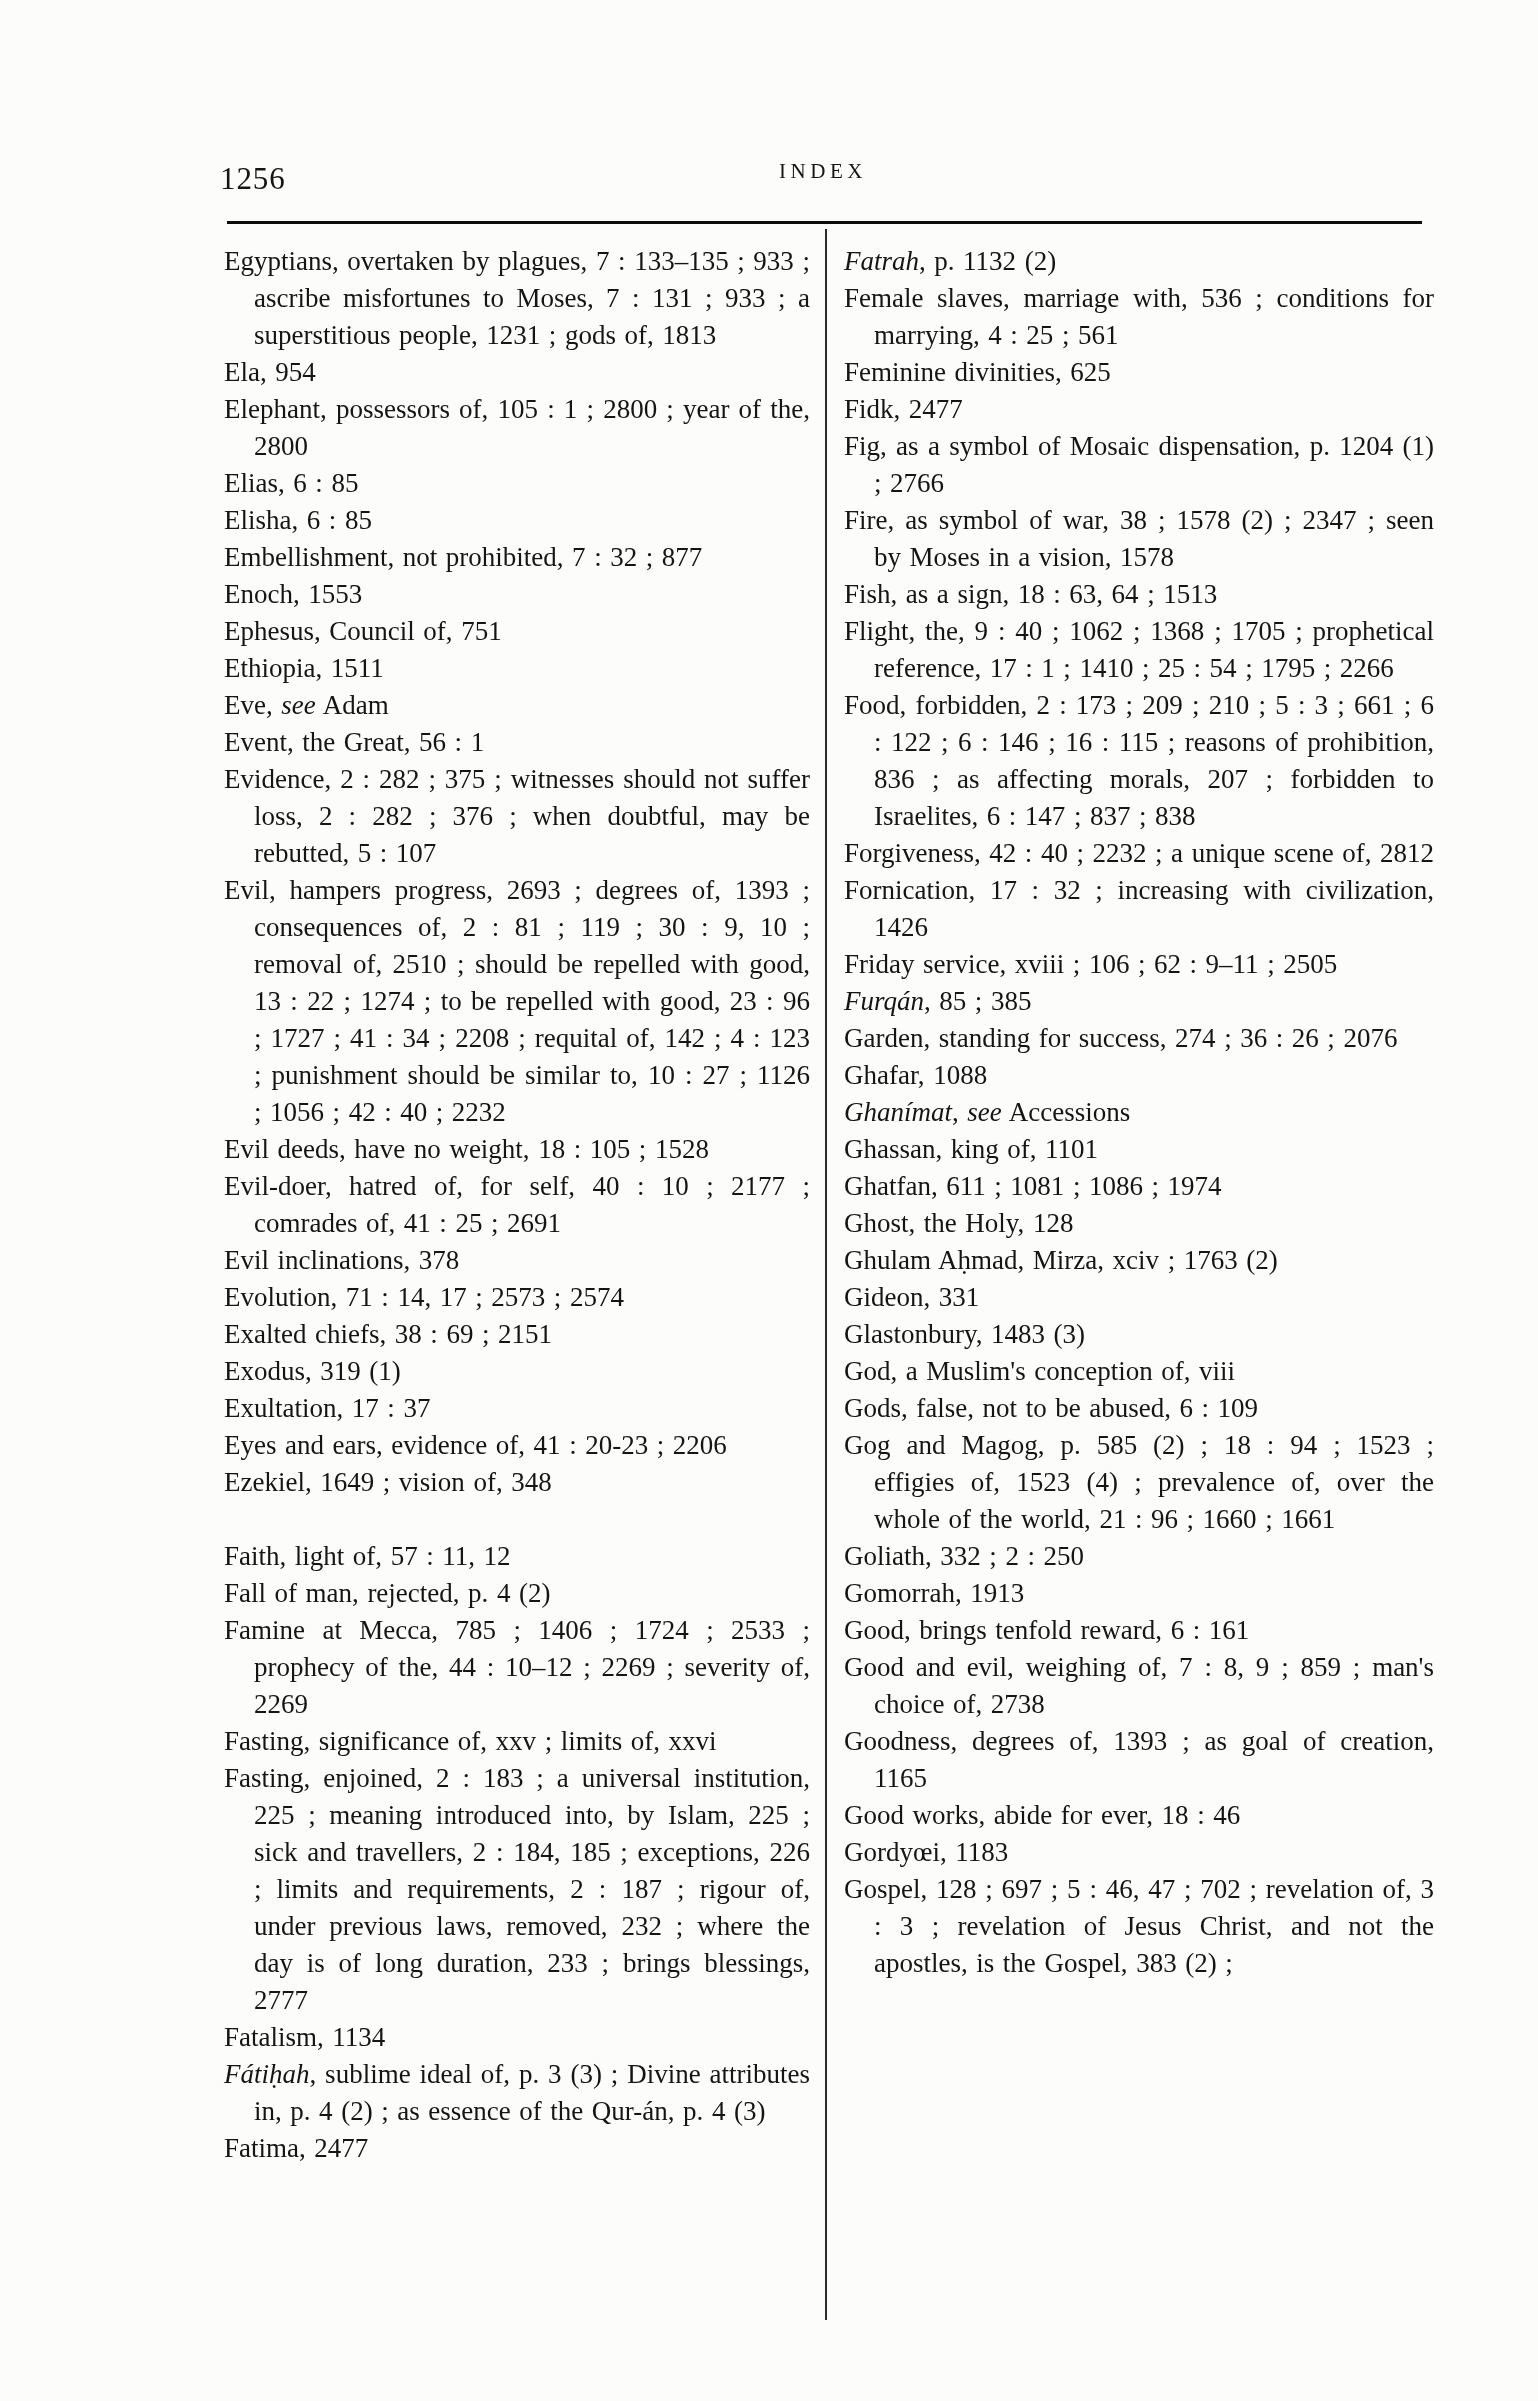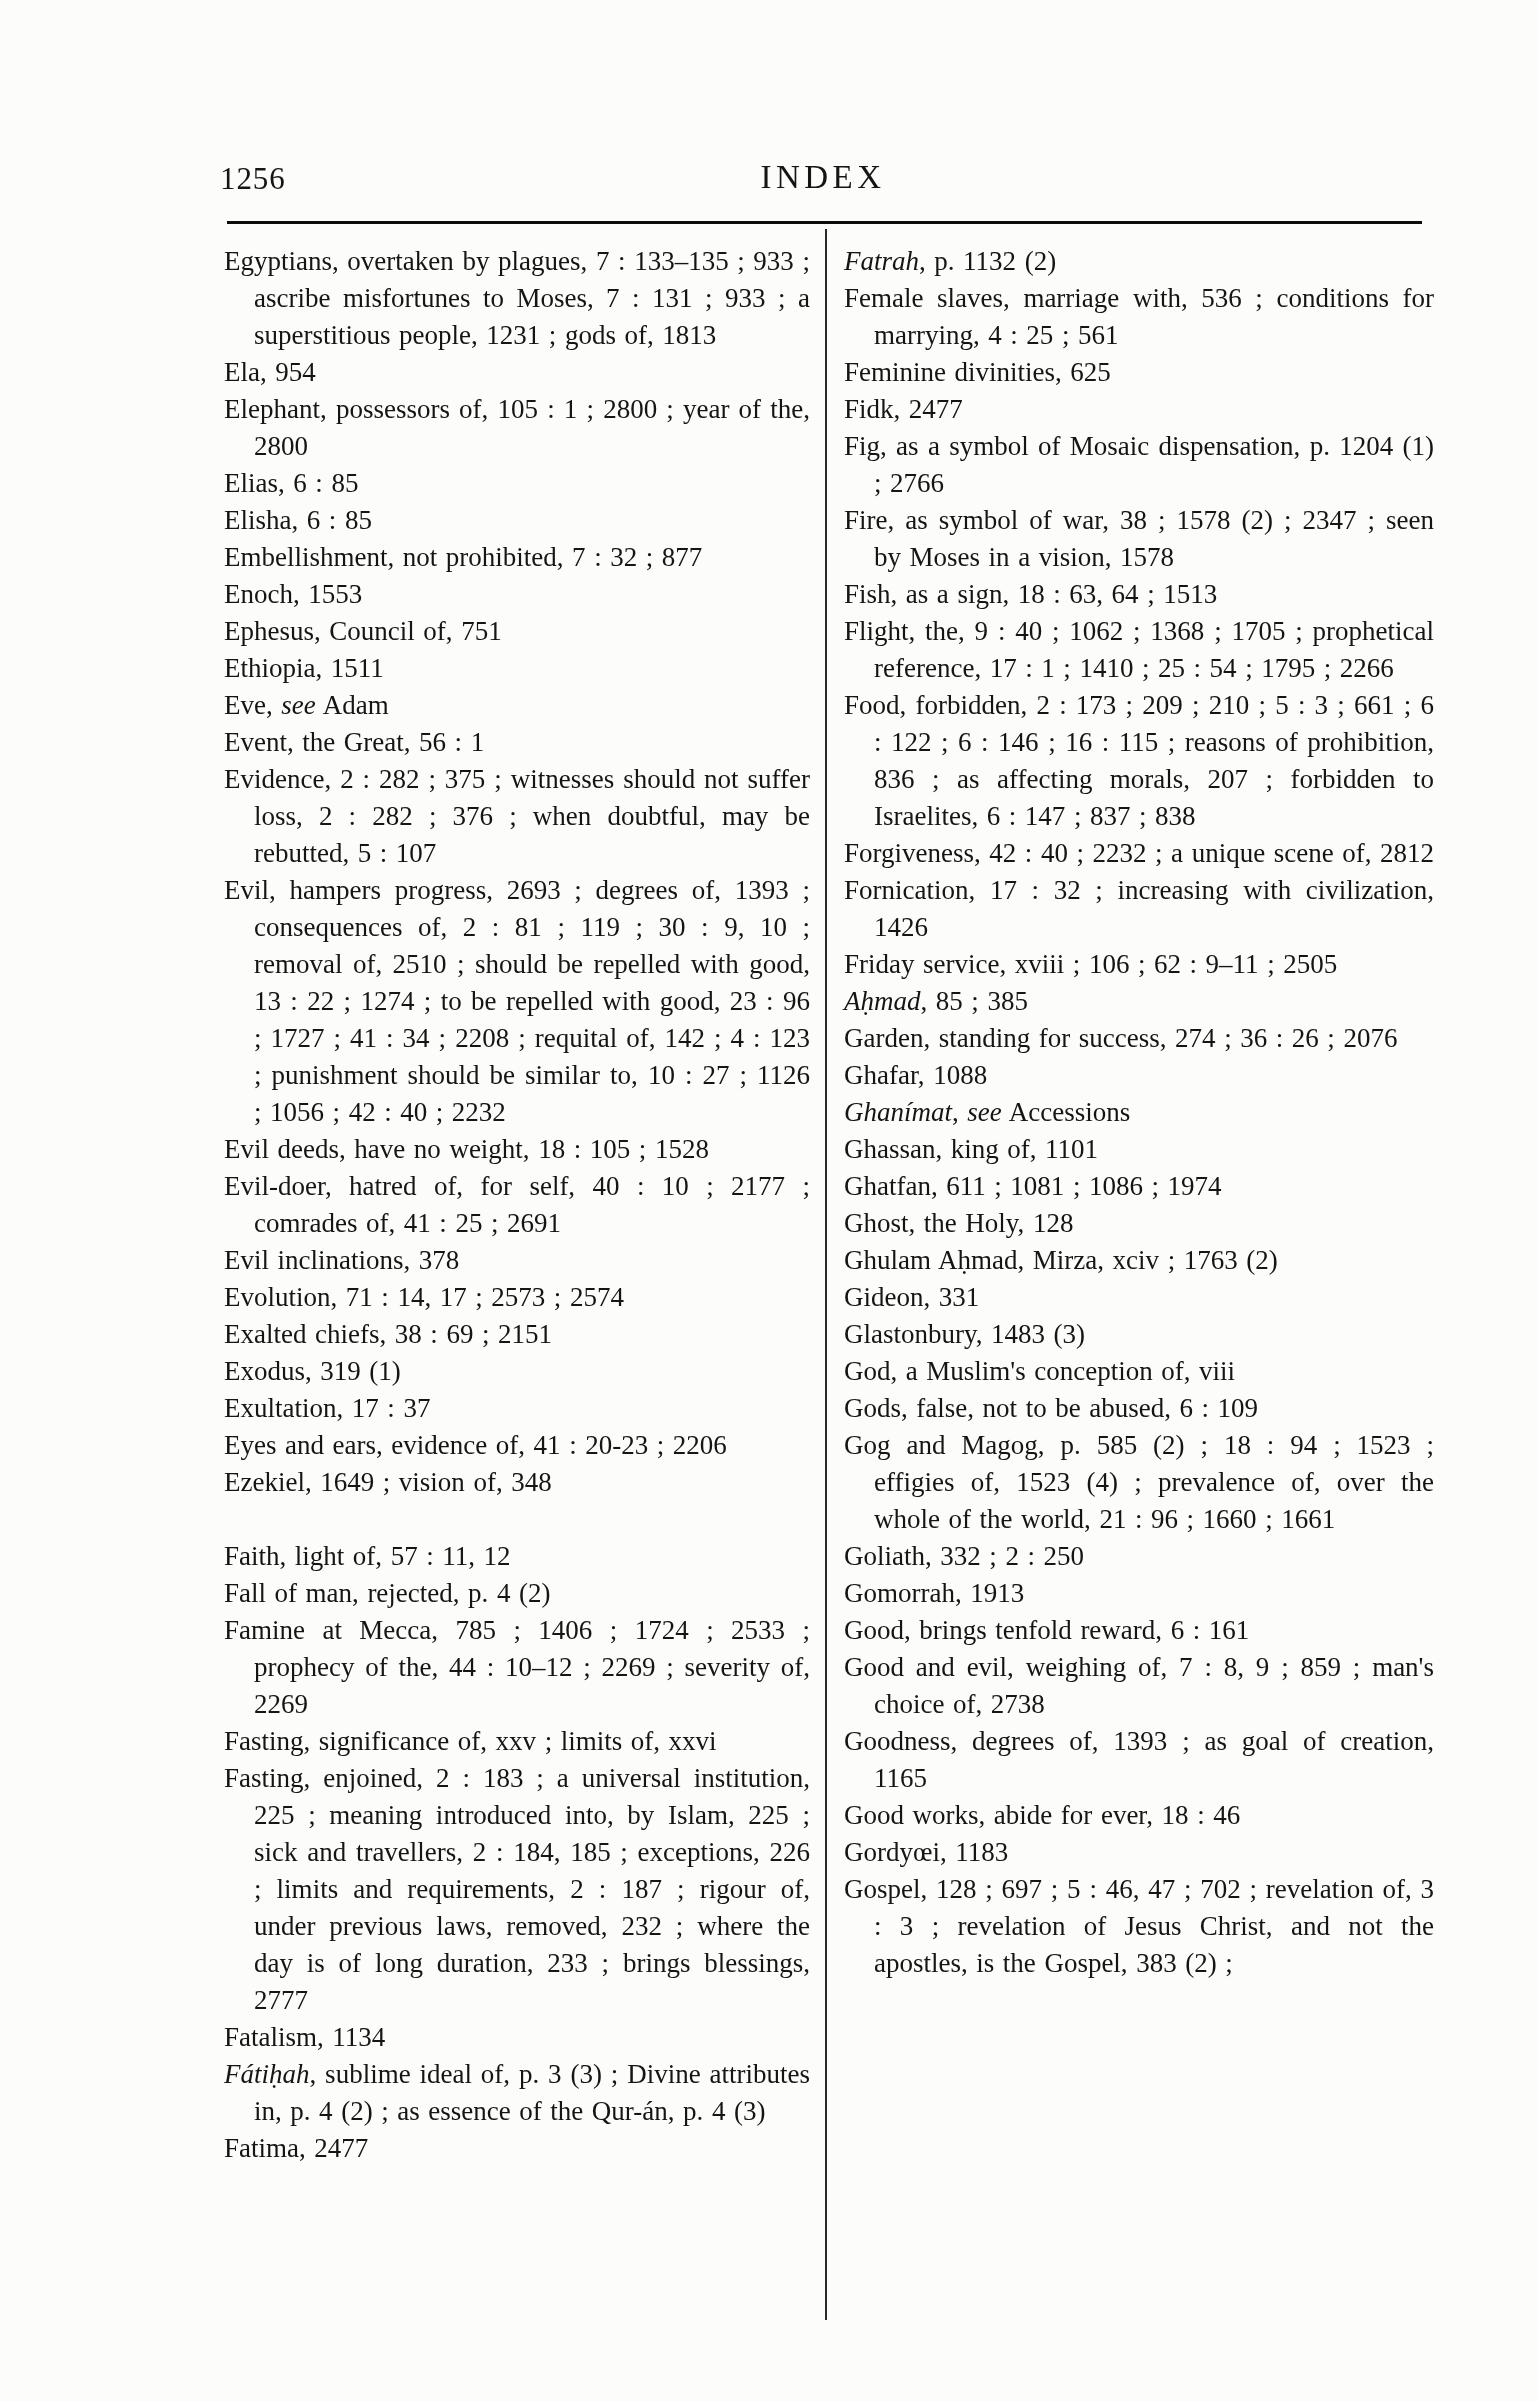--- a/index.html
+++ b/index.html
@@ -27,21 +27,21 @@
     font-size: 31px;
     letter-spacing: 0.9px;
     white-space: nowrap;
   }
   .title-band {
     position: absolute;
     left: 224px;
     top: 159px;
     width: 1198px;
     text-align: center;
-    font-size: 33px;
+    font-size: 21px;
     letter-spacing: 4.5px;
     white-space: nowrap;
   }
   .head-rule {
     position: absolute;
     left: 227px;
     top: 221px;
     width: 1195px;
     height: 2.7px;
     background: #0c0c0c;
@@ -118,21 +118,21 @@
       <p class="entry"><span>Feminine divinities, 625</span></p>
       <p class="entry"><span>Fidk, 2477</span></p>
       <p class="entry"><span>Fig, as a symbol of Mosaic dispensation, p. 1204 (1) ; 2766</span></p>
       <p class="entry"><span>Fire, as symbol of war, 38 ; 1578 (2) ; 2347 ; seen by Moses in a vision, 1578</span></p>
       <p class="entry"><span>Fish, as a sign, 18 : 63, 64 ; 1513</span></p>
       <p class="entry"><span>Flight, the, 9 : 40 ; 1062 ; 1368 ; 1705 ; prophetical reference, 17 : 1 ; 1410 ; 25 : 54 ; 1795 ; 2266</span></p>
       <p class="entry"><span>Food, forbidden, 2 : 173 ; 209 ; 210 ; 5 : 3 ; 661 ; 6 : 122 ; 6 : 146 ; 16 : 115 ; reasons of prohibition, 836 ; as affecting morals, 207 ; forbidden to Israelites, 6 : 147 ; 837 ; 838</span></p>
       <p class="entry"><span>Forgiveness, 42 : 40 ; 2232 ; a unique scene of, 2812</span></p>
       <p class="entry"><span>Fornication, 17 : 32 ; increasing with civilization, 1426</span></p>
       <p class="entry"><span>Friday service, xviii ; 106 ; 62 : 9–11 ; 2505</span></p>
-      <p class="entry"><span class="it">Aḥmad</span><span>, 85 ; 385</span></p>
+      <p class="entry"><span class="it">Furqán</span><span>, 85 ; 385</span></p>
       <p class="entry"><span>Garden, standing for success, 274 ; 36 : 26 ; 2076</span></p>
       <p class="entry"><span>Ghafar, 1088</span></p>
       <p class="entry"><span class="it">Ghanímat</span><span>, </span><span class="it">see</span><span> Accessions</span></p>
       <p class="entry"><span>Ghassan, king of, 1101</span></p>
       <p class="entry"><span>Ghatfan, 611 ; 1081 ; 1086 ; 1974</span></p>
       <p class="entry"><span>Ghost, the Holy, 128</span></p>
       <p class="entry"><span>Ghulam Aḥmad, Mirza, xciv ; 1763 (2)</span></p>
       <p class="entry"><span>Gideon, 331</span></p>
       <p class="entry"><span>Glastonbury, 1483 (3)</span></p>
       <p class="entry"><span>God, a Muslim's conception of, viii</span></p>

